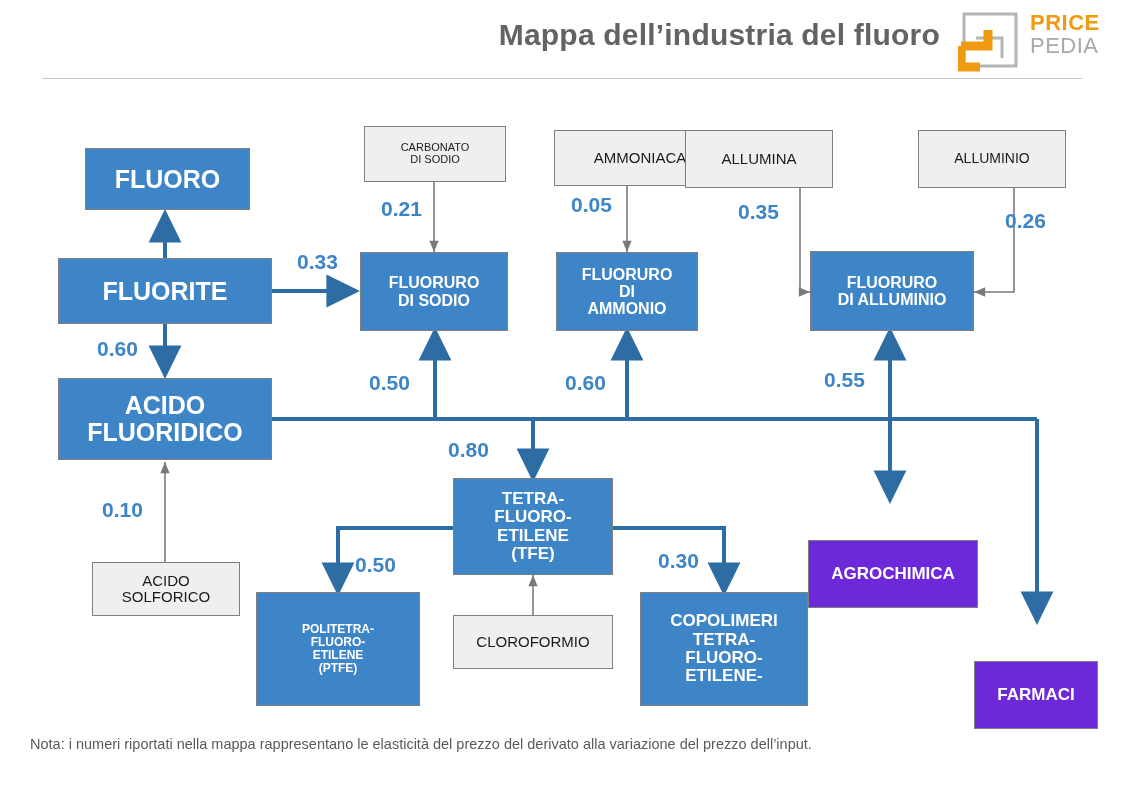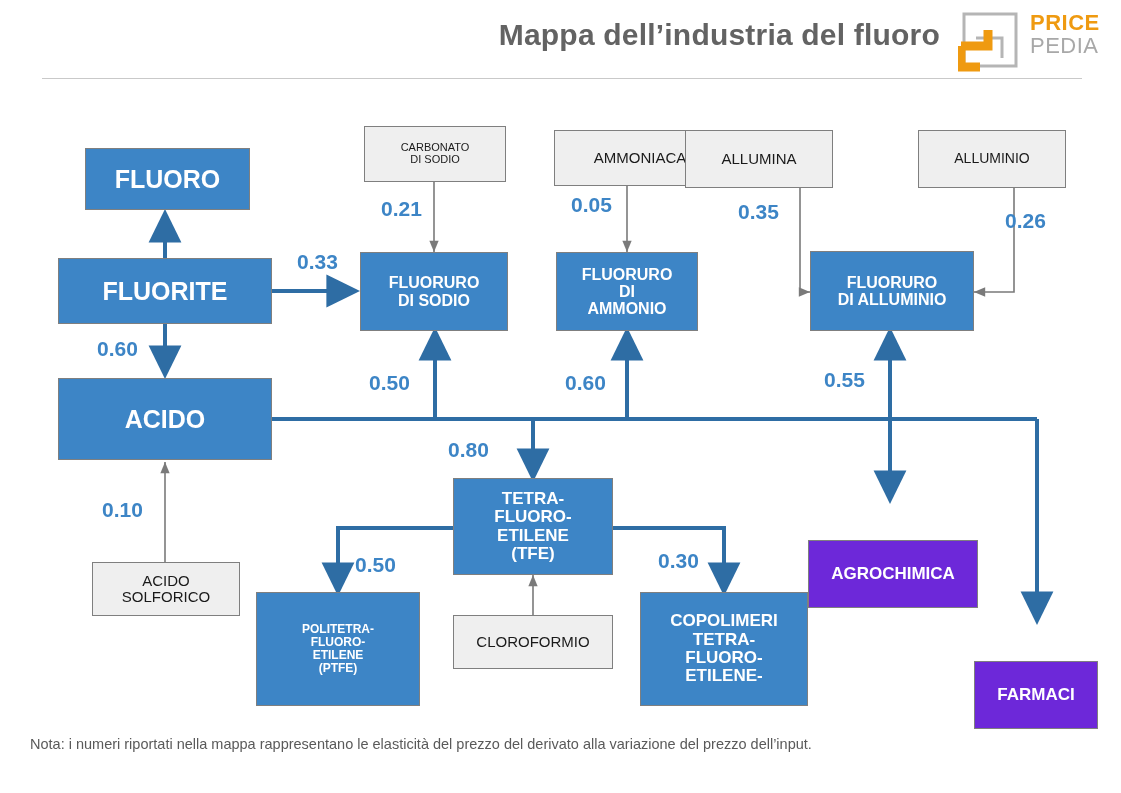--- a/index.html
+++ b/index.html
@@ -118,20 +118,21 @@
     <span>FLUORO</span>
     </div>
 
   <div class="node n-blue" style="left:58px;top:258px;width:214px;height:66px;font-size:25px;">
     <span>FLUORITE</span>
     </div>
 
   <div class="node n-blue" style="left:58px;top:378px;width:214px;height:82px;font-size:25px;">
     <span>
         <div>ACIDO</div>
+        <div>FLUORIDICO</div>
       </span>
     </div>
 
   <div class="node n-gray" style="left:92px;top:562px;width:148px;height:54px;font-size:15px;">
     <span>
         <div>ACIDO</div>
         <div>SOLFORICO</div>
       </span>
     </div>
 

